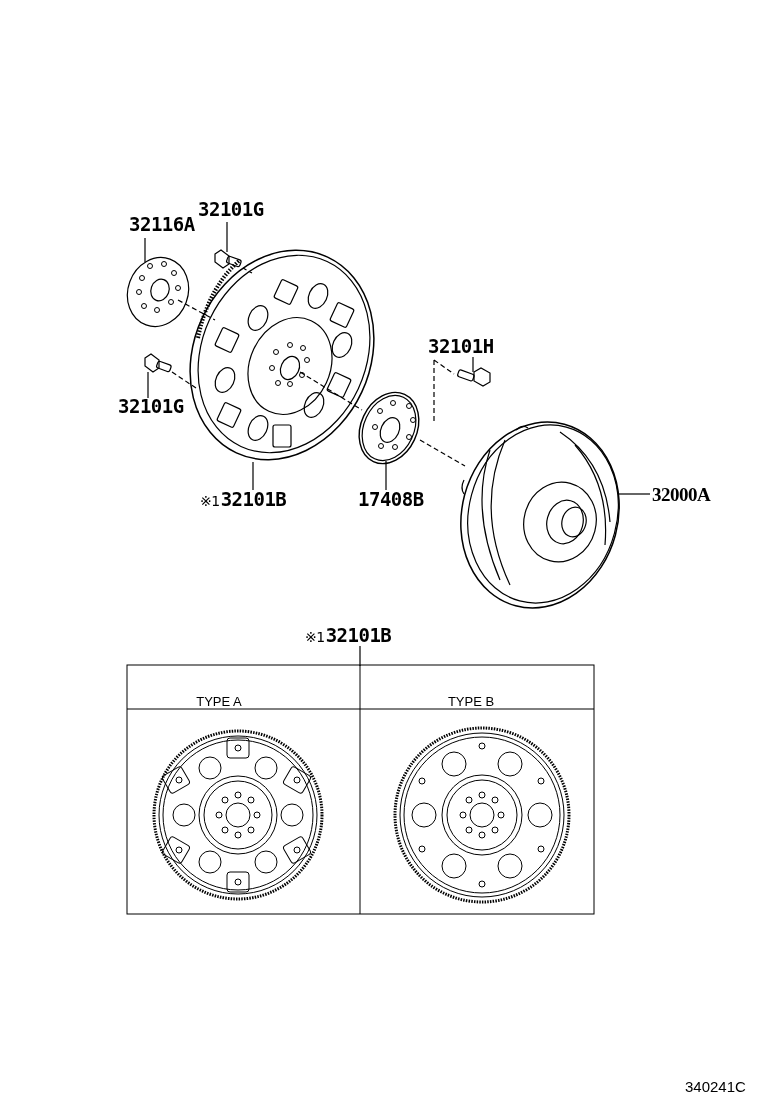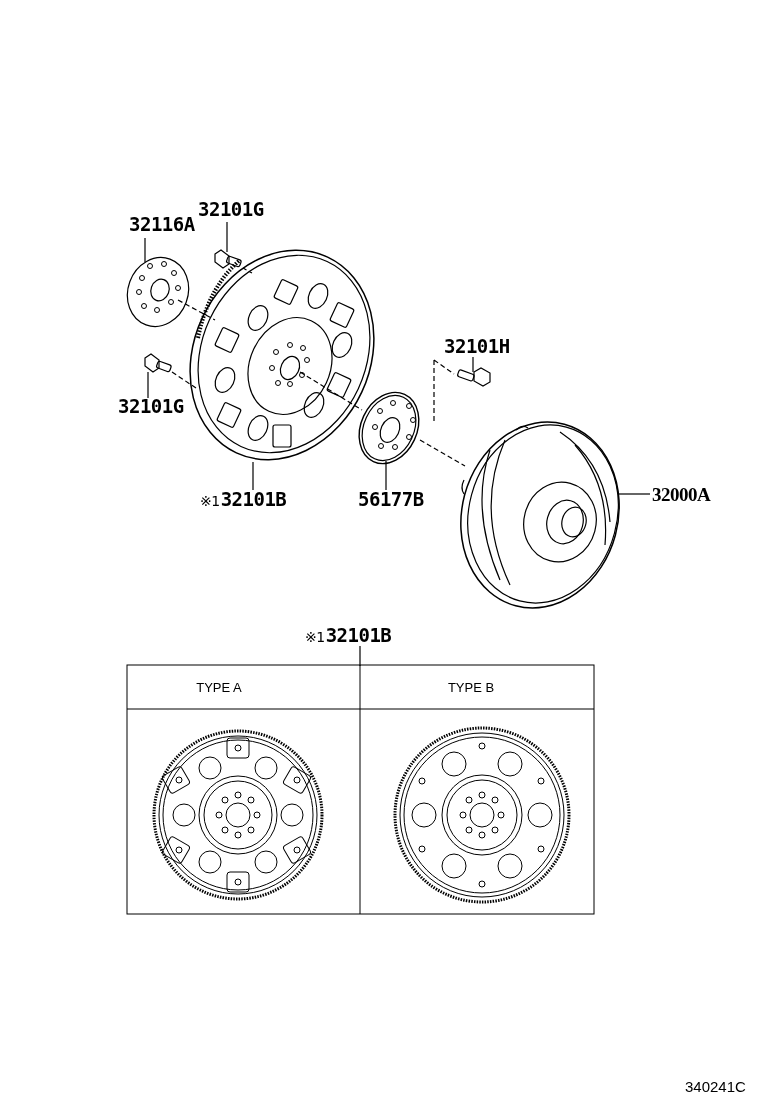--- a/index.html
+++ b/index.html
@@ -1,20 +1,20 @@
 <!DOCTYPE html>
 <html><head>
 <meta charset="utf-8">
 <style>
   html, body { margin:0; padding:0; background:#ffffff; }
   body { width:760px; height:1112px; position:relative; overflow:hidden; font-family:"DejaVu Sans", sans-serif; color:#000; }
   #diagram { position:absolute; left:0; top:0; width:760px; height:1112px; }
   .callout { position:absolute; font-family:"DejaVu Sans Mono", monospace; font-weight:bold; font-size:19px; letter-spacing:-0.5px; color:#000; line-height:1; white-space:nowrap; }
   .callout .mark { font-family:"DejaVu Sans", sans-serif; font-weight:normal; font-size:14px; margin-right:1px; }
-  .type-label { position:absolute; font-family:"Liberation Sans", sans-serif; font-size:13px; color:#000; text-align:center; width:184px; line-height:1; }
+  .type-label { position:absolute; font-family:"Liberation Sans", sans-serif; font-size:13px; color:#000; text-align:center; width:184px; line-height:1;margin-top:14px; }
   .fig-id { position:absolute; font-family:"Liberation Sans", sans-serif; font-size:15px; color:#000; }
 </style>
 </head>
 <body>
 
 <svg id="diagram" viewBox="0 0 760 1112" xmlns="http://www.w3.org/2000/svg" fill="none" stroke="#000" stroke-width="1.2">
 
   <g>
     <ellipse cx="158" cy="292" rx="30" ry="35" transform="rotate(20 158 292)"></ellipse>
     <ellipse cx="160" cy="290" rx="9" ry="11" transform="rotate(20 160 290)"></ellipse>
@@ -193,22 +193,22 @@
       <circle cx="541" cy="781" r="3"></circle>
     <circle cx="422" cy="849" r="3"></circle>
       <circle cx="541" cy="849" r="3"></circle>
   </g>
 </svg>
 
 <div class="callout" style="left:119px; top:215px;margin-left:10px;">32116A</div>
 <div class="callout" style="left:198px; top:200px;">32101G</div>
 <div class="callout" style="left:118px; top:397px;">32101G</div>
 <div class="callout" style="left:200px; top:490px;"><span class="mark">※1</span><span>32101B</span></div>
-<div class="callout" style="left:444px; top:337px;">32101H</div>
-<div class="callout" style="left:358px; top:490px;">56177B</div>
+<div class="callout" style="left:428px; top:337px;">32101H</div>
+<div class="callout" style="left:358px; top:490px;">17408B</div>
 <div class="callout" style="left:652px; top:485px;font-family:Liberation Serif, serif;">32000A</div>
 
 <div class="callout" style="left:305px; top:626px;"><span class="mark">※1</span><span>32101B</span></div>
 
 <div class="type-label" style="left:127px; top:681px;">TYPE A</div>
 <div class="type-label" style="left:379px; top:681px;">TYPE B</div>
 
 <div class="fig-id" style="left:685px; top:1078px;">340241C</div>
 
 </body></html>

